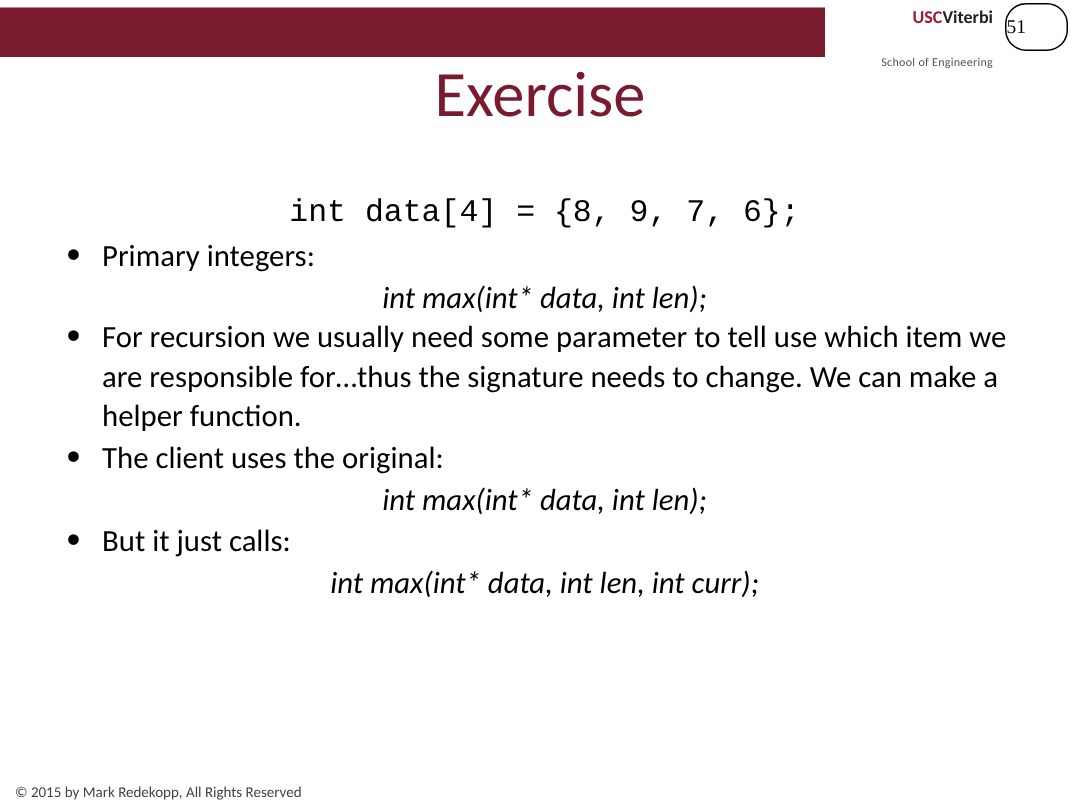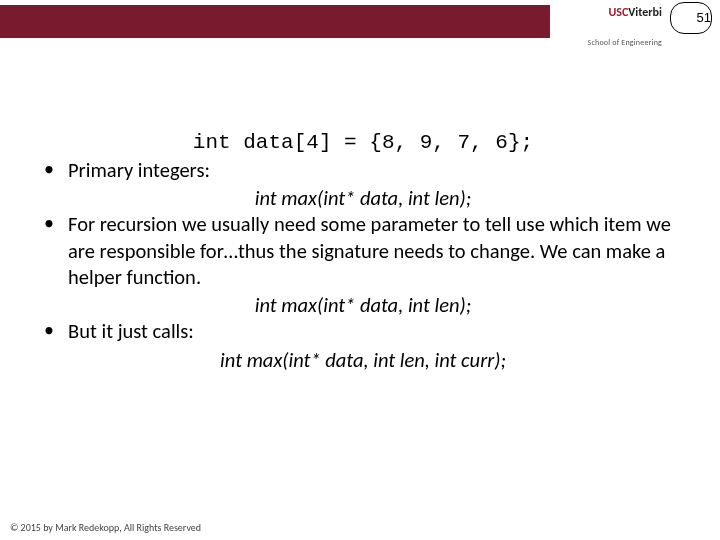--- a/index.html
+++ b/index.html
@@ -1,18 +1,18 @@
 <!DOCTYPE html>
 <html><head>
 <meta charset="utf-8">
 <style>
   html,body{margin:0;padding:0;width:720px;height:540px;font-family:Calibri,Arial,sans-serif;background:#fff;overflow:hidden}
   .slide{position:relative;width:720px;height:540px}
   .topbar{position:absolute;top:5px;left:0;width:550px;height:33px;background:#7a1a2e}
-  .pagebox{position:absolute;top:2px;right:8px;width:40px;height:30px;border:1.5px solid #000;border-radius:14px;text-align:right;line-height:30px;font-size:13px;font-family:Liberation Sans, sans-serif}
+  .pagebox{position:absolute;top:2px;right:8px;width:40px;height:30px;border:1.5px solid #000;border-radius:14px;text-align:left;line-height:30px;font-size:13px;font-family:Liberation Serif, serif}
   .logo{position:absolute;top:6px;right:58px;width:112px;text-align:right;line-height:1}
   .logo-top{font-size:12px;font-weight:bold}
   .usc{color:#9a1b30}
   .vit{color:#222}
   .logo-sub{font-size:8px;color:#555;margin-top:20px;letter-spacing:.2px}
   .title{position:absolute;top:36px;left:0;width:720px;text-align:center;font-size:43px;color:#7a1a2e;font-family:Calibri,Arial,sans-serif}
   .body{position:absolute;top:130px;left:38px;width:650px;font-size:20.5px;color:#000;line-height:1.28}
   ul{margin:0;padding:0;list-style:none}
   li{position:relative;padding-left:30px;margin-bottom:2px}
   li::before{content:"•";position:absolute;left:6px;top:0;font-size:20px}
@@ -30,29 +30,31 @@
 
   <div class="pagebox">51</div>
 
   <div class="logo">
     <div class="logo-top">
       <span class="usc">USC</span><span class="vit">Viterbi</span>
     </div>
     <div class="logo-sub">School of Engineering</div>
   </div>
 
+  <div class="title">Exercise</div>
 
   <div class="body">
     <div class="center mono">int data[4] = {8, 9, 7, 6};</div>
     <ul>
       <li>Primary integers:</li>
     </ul>
     <div class="center ital">int max(int* data, int len);</div>
     <ul>
       <li>For recursion we usually need some parameter to tell use which item we are responsible for…thus the signature needs to change.  We can make a helper function.</li>
+      <li>The client uses the original:</li>
     </ul>
     <div class="center ital">int max(int* data, int len);</div>
     <ul>
       <li>But it just calls:</li>
     </ul>
     <div class="center ital">int max(int* data, int len, int curr);</div>
   </div>
 
   <div class="footer">© 2015 by Mark Redekopp, All Rights Reserved</div>
 </div>

